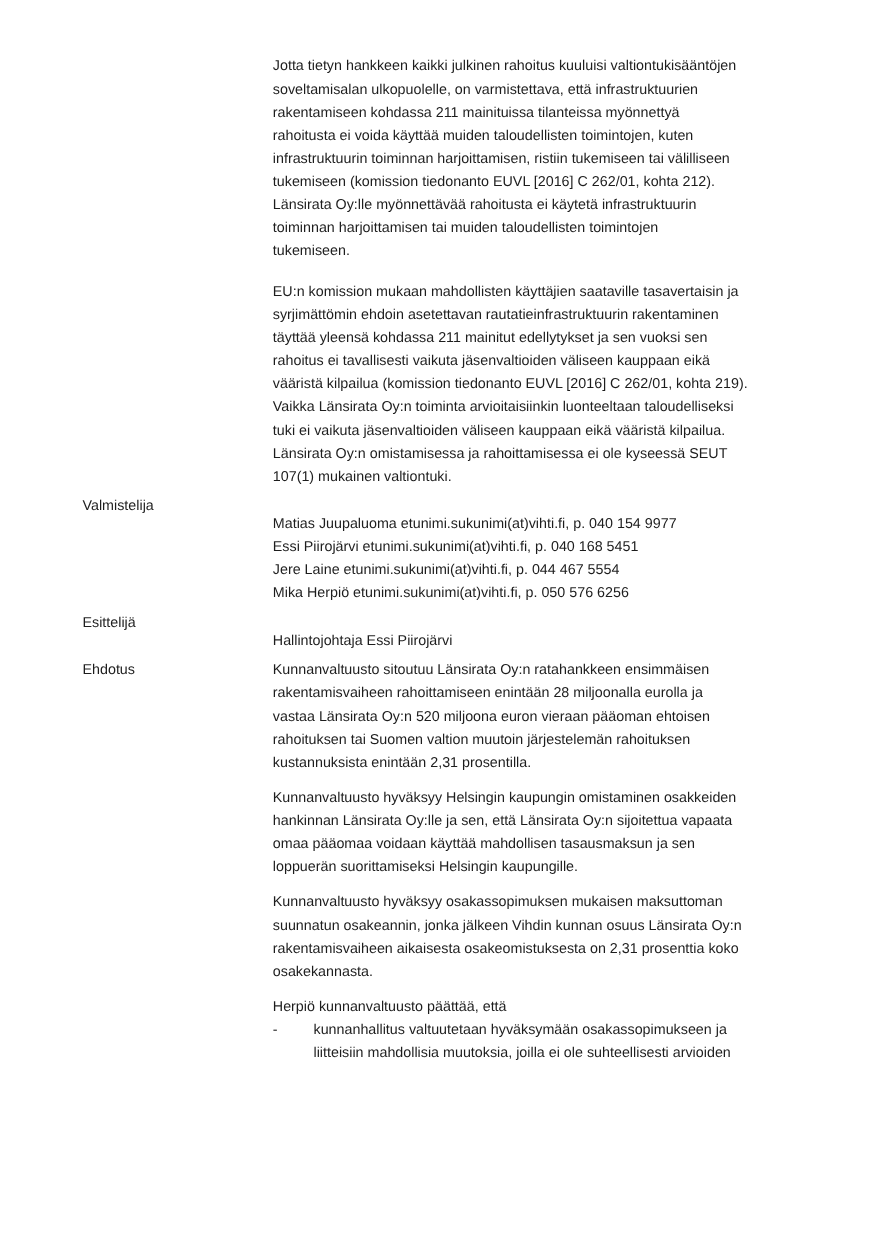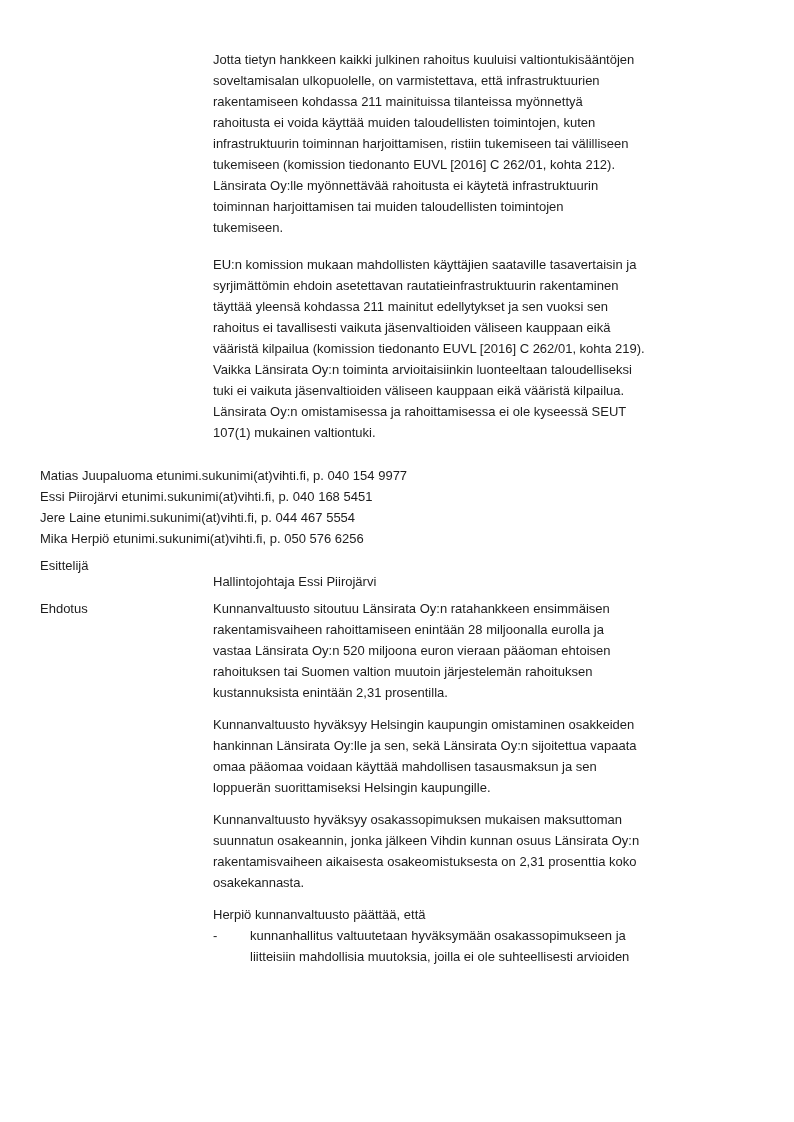--- a/index.html
+++ b/index.html
@@ -12,21 +12,21 @@
     position: relative;
     width: 794px;
     height: 1122px;
     background: #ffffff;
     color: #1d1d1d;
     font-family: "Liberation Sans", "DejaVu Sans", sans-serif;
     font-size: 13px;
     line-height: 21px;
     overflow: hidden;
     box-sizing: border-box;
-    padding: 49px 40px 0 40px;
+    padding: 49px 40px 0 75px;
   }
   .row {
     display: flex;
     align-items: flex-start;
   }
   .label-col {
     flex: 0 0 173px;
     width: 173px;
   }
   .body-col {
@@ -80,20 +80,21 @@
 rahoitus ei tavallisesti vaikuta jäsenvaltioiden väliseen kauppaan eikä
 vääristä kilpailua (komission tiedonanto EUVL [2016] C 262/01, kohta 219).
 Vaikka Länsirata Oy:n toiminta arvioitaisiinkin luonteeltaan taloudelliseksi
 tuki ei vaikuta jäsenvaltioiden väliseen kauppaan eikä vääristä kilpailua.
 Länsirata Oy:n omistamisessa ja rahoittamisessa ei ole kyseessä SEUT
 107(1) mukainen valtiontuki.</p>
     </div>
   </div>
 
   <div class="row section">
+    <div class="label-col">Valmistelija</div>
     <div class="body-col">
       <p class="para">Matias Juupaluoma etunimi.sukunimi(at)vihti.fi, p. 040 154 9977
 Essi Piirojärvi etunimi.sukunimi(at)vihti.fi, p. 040 168 5451
 Jere Laine etunimi.sukunimi(at)vihti.fi, p. 044 467 5554
 Mika Herpiö etunimi.sukunimi(at)vihti.fi, p. 050 576 6256</p>
     </div>
   </div>
 
   <div class="row section">
     <div class="label-col">Esittelijä</div>
@@ -104,21 +105,21 @@
 
   <div class="row section">
     <div class="label-col">Ehdotus</div>
     <div class="body-col">
       <p class="para">Kunnanvaltuusto sitoutuu Länsirata Oy:n ratahankkeen ensimmäisen
 rakentamisvaiheen rahoittamiseen enintään 28 miljoonalla eurolla ja
 vastaa Länsirata Oy:n 520 miljoona euron vieraan pääoman ehtoisen
 rahoituksen tai Suomen valtion muutoin järjestelemän rahoituksen
 kustannuksista enintään 2,31 prosentilla.</p>
       <p class="para">Kunnanvaltuusto hyväksyy Helsingin kaupungin omistaminen osakkeiden
-hankinnan Länsirata Oy:lle ja sen, sekä Länsirata Oy:n sijoitettua vapaata
+hankinnan Länsirata Oy:lle ja sen, että Länsirata Oy:n sijoitettua vapaata
 omaa pääomaa voidaan käyttää mahdollisen tasausmaksun ja sen
 loppuerän suorittamiseksi Helsingin kaupungille.</p>
       <p class="para">Kunnanvaltuusto hyväksyy osakassopimuksen mukaisen maksuttoman
 suunnatun osakeannin, jonka jälkeen Vihdin kunnan osuus Länsirata Oy:n
 rakentamisvaiheen aikaisesta osakeomistuksesta on 2,31 prosenttia koko
 osakekannasta.</p>
       <p class="para" style="margin-bottom:0">Herpiö kunnanvaltuusto päättää, että</p>
       <div class="bullet">
         <span class="bullet-marker">-</span>
         <span class="bullet-text">kunnanhallitus valtuutetaan hyväksymään osakassopimukseen ja

